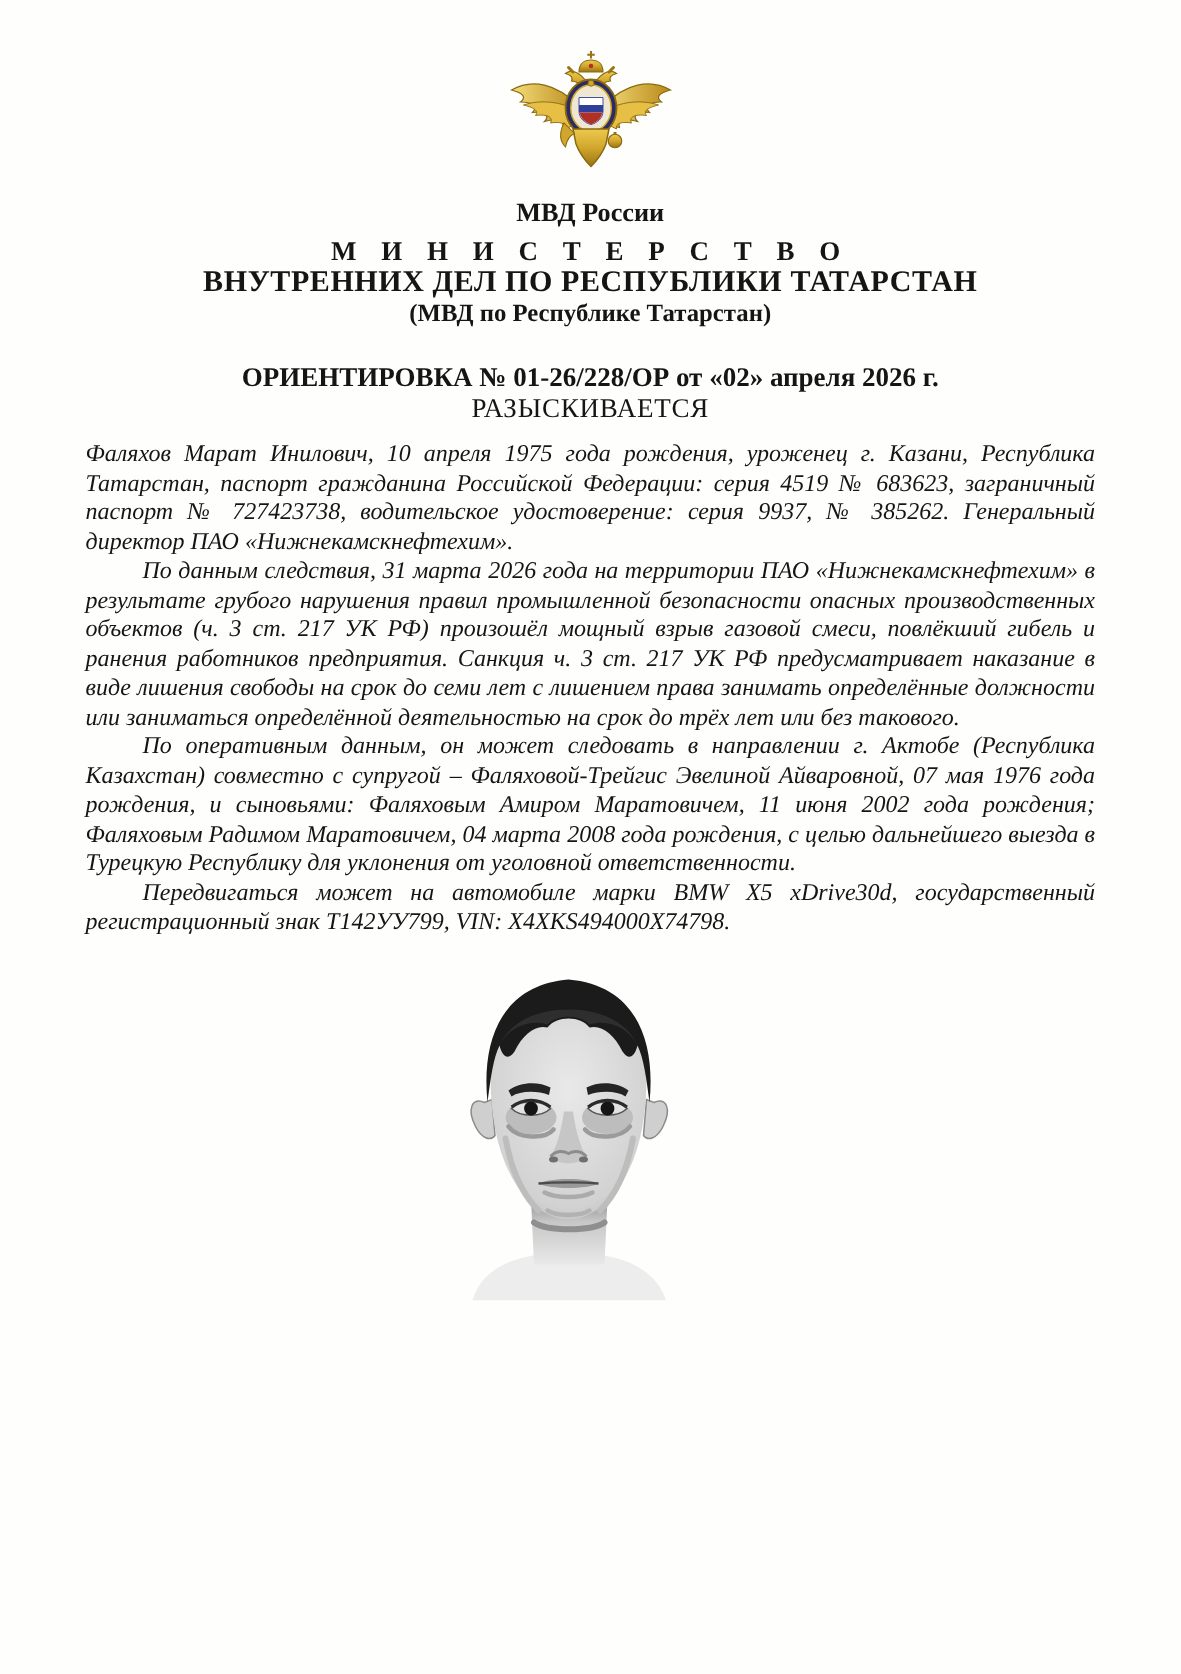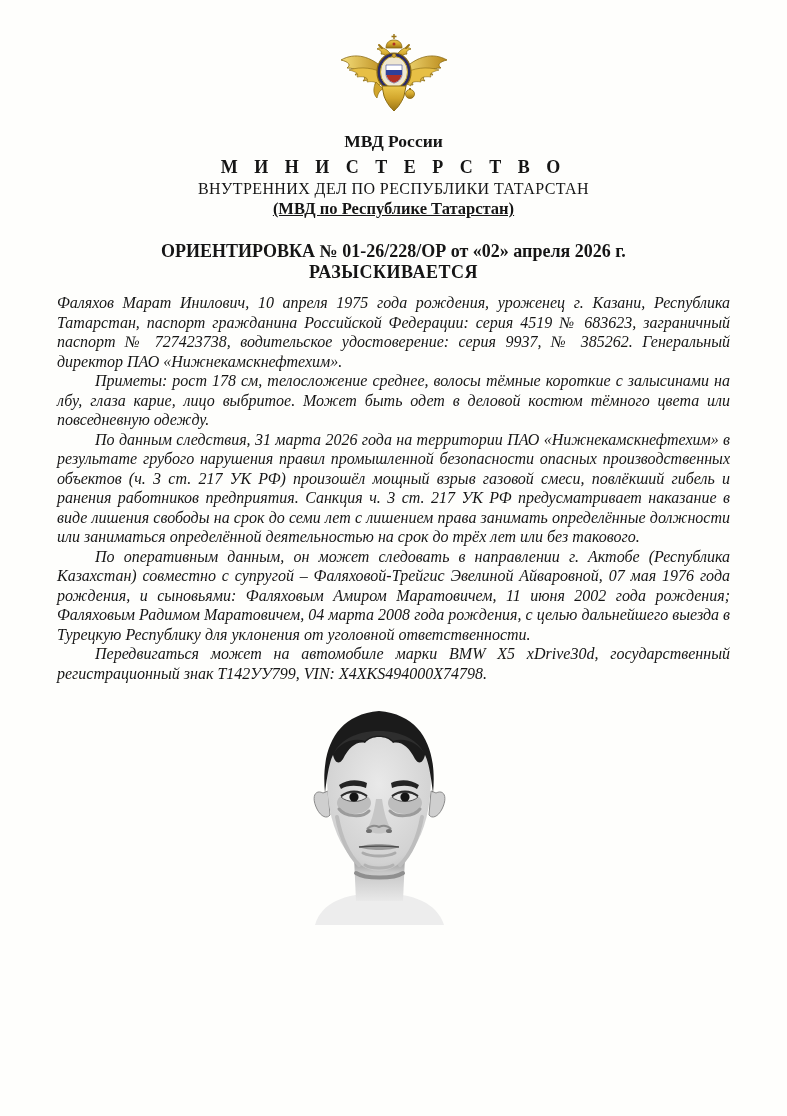--- a/index.html
+++ b/index.html
@@ -20,32 +20,32 @@
   .org-name {
     margin-top: 13px;
     font-weight: bold; font-size: 17.5px; line-height: 20px;
   }
   .ministry-1 {
     margin-top: 6px;
     font-weight: bold; font-size: 18px; line-height: 21px;
     letter-spacing: 6px;
   }
   .ministry-2 {
-    font-weight: normal; font-size: 16px; line-height: 21px;
+    font-weight: bold; font-size: 20px; line-height: 21px;
     letter-spacing: 0.4px;
   }
   .ministry-3 {
-    font-weight: bold; font-size: 16.5px; line-height: 20px; text-decoration: underline;
+    font-weight: bold; font-size: 16.5px; line-height: 20px;
   }
   .doc-title {
     margin-top: 22px;
     font-weight: bold; font-size: 18px; line-height: 21px;
   }
   .wanted-title {
-    font-weight: bold; font-size: 18px; line-height: 21px;
+    font-weight: normal; font-size: 18px; line-height: 21px;
     letter-spacing: 0.5px;
   }
   .body-text {
     margin: 10px 57px 0 57px;
     font-size: 16px;
     line-height: 19.5px;
     text-align: justify;
   }
   .body-text p { margin: 0; font-style: italic; }
   .body-text p.indent { text-indent: 38px; }
@@ -122,21 +122,20 @@
     <div class="org-name">МВД России</div>
     <div class="ministry-1">М И Н И С Т Е Р С Т В О</div>
     <div class="ministry-2">ВНУТРЕННИХ ДЕЛ ПО РЕСПУБЛИКИ ТАТАРСТАН</div>
     <div class="ministry-3">(МВД по Республике Татарстан)</div>
     <div class="doc-title">ОРИЕНТИРОВКА № 01-26/228/ОР от «02» апреля 2026 г.</div>
     <div class="wanted-title">РАЗЫСКИВАЕТСЯ</div>
   </div>
 
   <div class="body-text">
     <p>Фаляхов Марат Инилович, 10 апреля 1975 года рождения, уроженец г. Казани, Республика Татарстан, паспорт гражданина Российской Федерации: серия 4519 № 683623, заграничный паспорт № 727423738, водительское удостоверение: серия 9937, № 385262. Генеральный директор ПАО «Нижнекамскнефтехим».</p>
-    <p class="indent">Приметы: рост 178 см, телосложение среднее, волосы тёмные короткие с залысинами на лбу, глаза карие, лицо выбритое. Может быть одет в деловой костюм тёмного цвета или повседневную одежду.</p>
     <p class="indent">По данным следствия, 31 марта 2026 года на территории ПАО «Нижнекамскнефтехим» в результате грубого нарушения правил промышленной безопасности опасных производственных объектов (ч. 3 ст. 217 УК РФ) произошёл мощный взрыв газовой смеси, повлёкший гибель и ранения работников предприятия. Санкция ч. 3 ст. 217 УК РФ предусматривает наказание в виде лишения свободы на срок до семи лет с лишением права занимать определённые должности или заниматься определённой деятельностью на срок до трёх лет или без такового.</p>
     <p class="indent">По оперативным данным, он может следовать в направлении г. Актобе (Республика Казахстан) совместно с супругой – Фаляховой-Трейгис Эвелиной Айваровной, 07 мая 1976 года рождения, и сыновьями: Фаляховым Амиром Маратовичем, 11 июня 2002 года рождения; Фаляховым Радимом Маратовичем, 04 марта 2008 года рождения, с целью дальнейшего выезда в Турецкую Республику для уклонения от уголовной ответственности.</p>
     <p class="indent">Передвигаться может на автомобиле марки BMW X5 xDrive30d, государственный регистрационный знак Т142УУ799, VIN: X4XKS494000X74798.</p>
   </div>
 
   <div class="photo-wrap">
     <svg width="165" height="228" viewBox="0 0 165 228" aria-hidden="true">
       <defs>
         <radialGradient id="faceg" cx="0.5" cy="0.42" r="0.75">
           <stop offset="0" stop-color="#e9e9e9"></stop>

